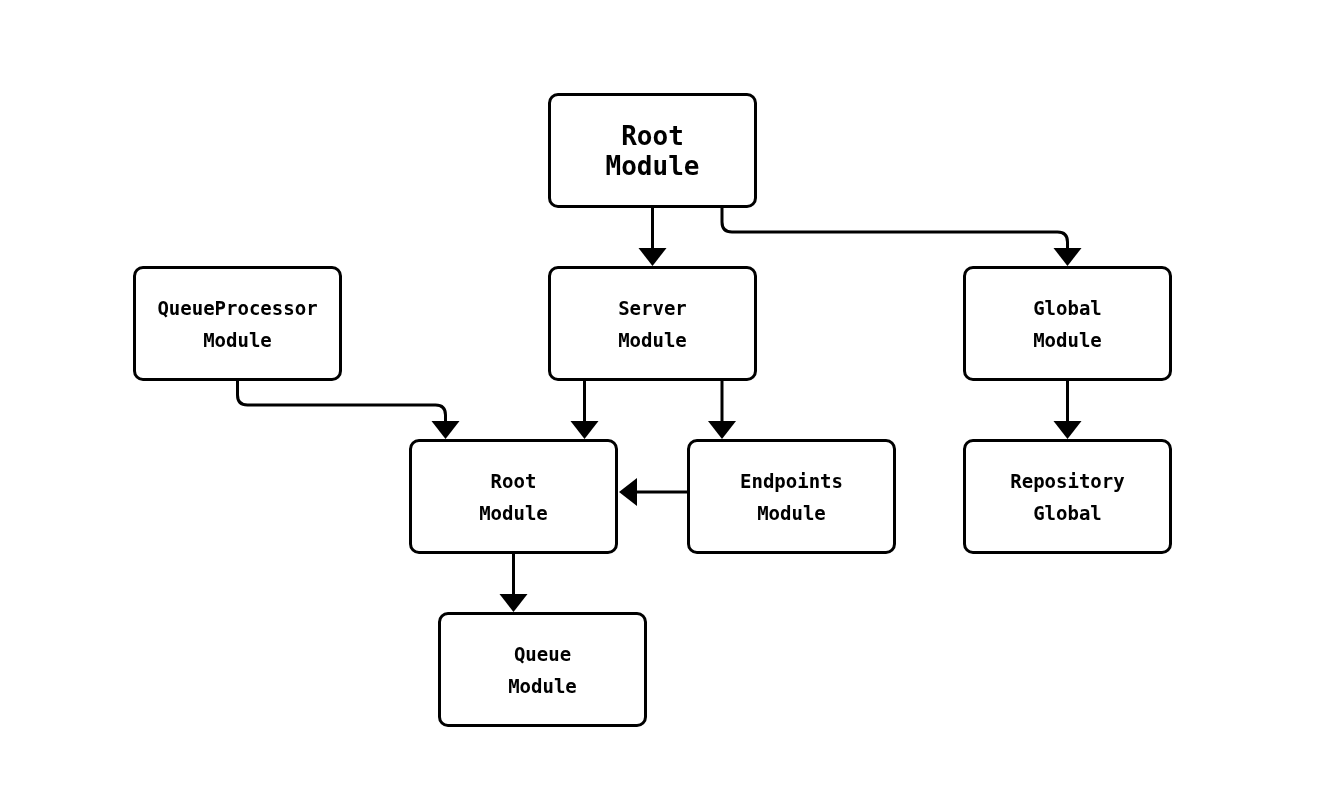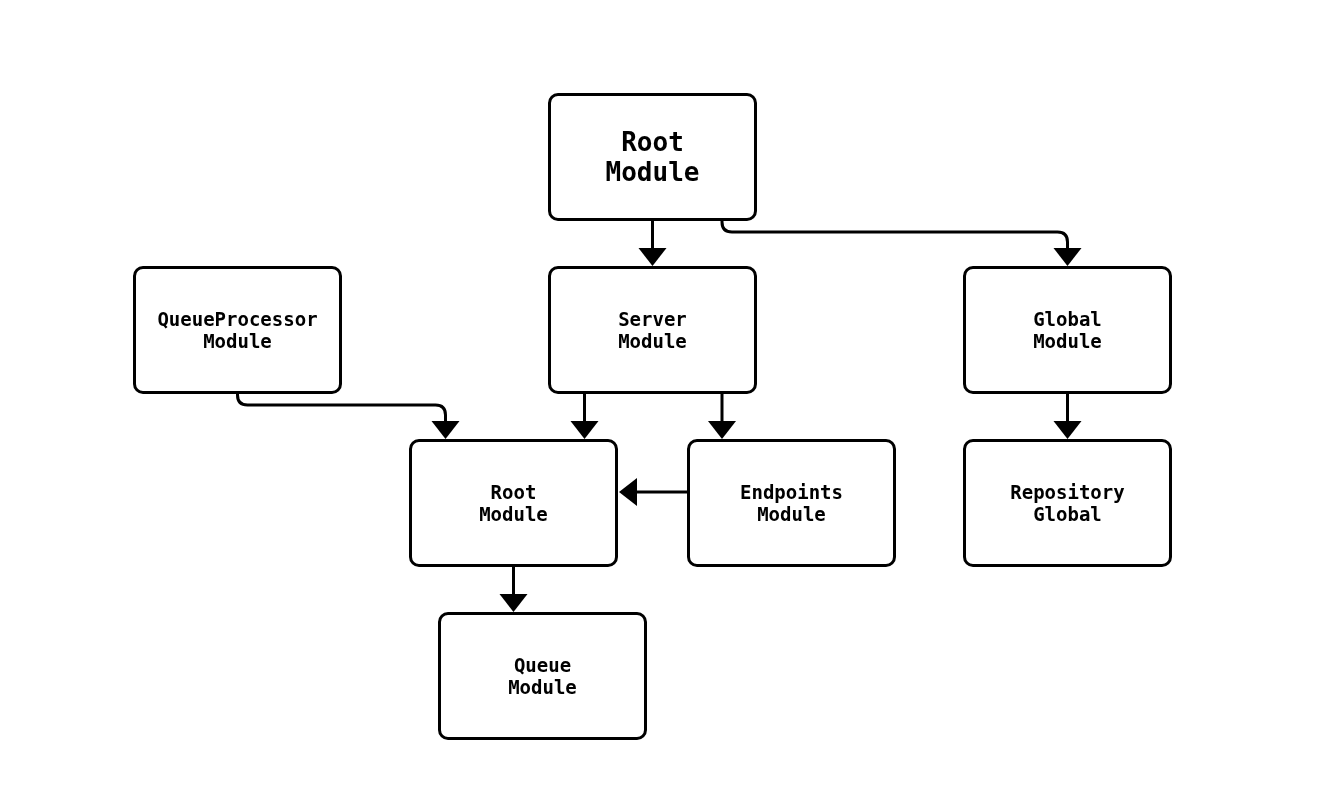--- a/index.html
+++ b/index.html
@@ -28,34 +28,34 @@
     stroke-width: 3;
   }
   .edge-arrow {
     fill: #000000;
     stroke: none;
   }
   .node {
     position: absolute;
     box-sizing: border-box;
     width: 209px;
-    height: 128px;
+    height: 115px;
     border: 3px solid #000000;
     border-radius: 10px;
     background: #ffffff;
     display: flex;
     align-items: center;
     justify-content: center;
     text-align: center;
   }
   .node-label {
     font-weight: bold;
     color: #000000;
     font-size: 19px;
-    line-height: 22px;
+    line-height: 32px;
     white-space: pre-line;
   }
   .node-root .node-label {
     font-size: 26px;
     line-height: 30px;
   }
   .node-root        { left: 548px; top: 93px;  }
   .node-queue-processor { left: 133px; top: 266px; }
   .node-server      { left: 548px; top: 266px; }
   .node-global      { left: 963px; top: 266px; }

